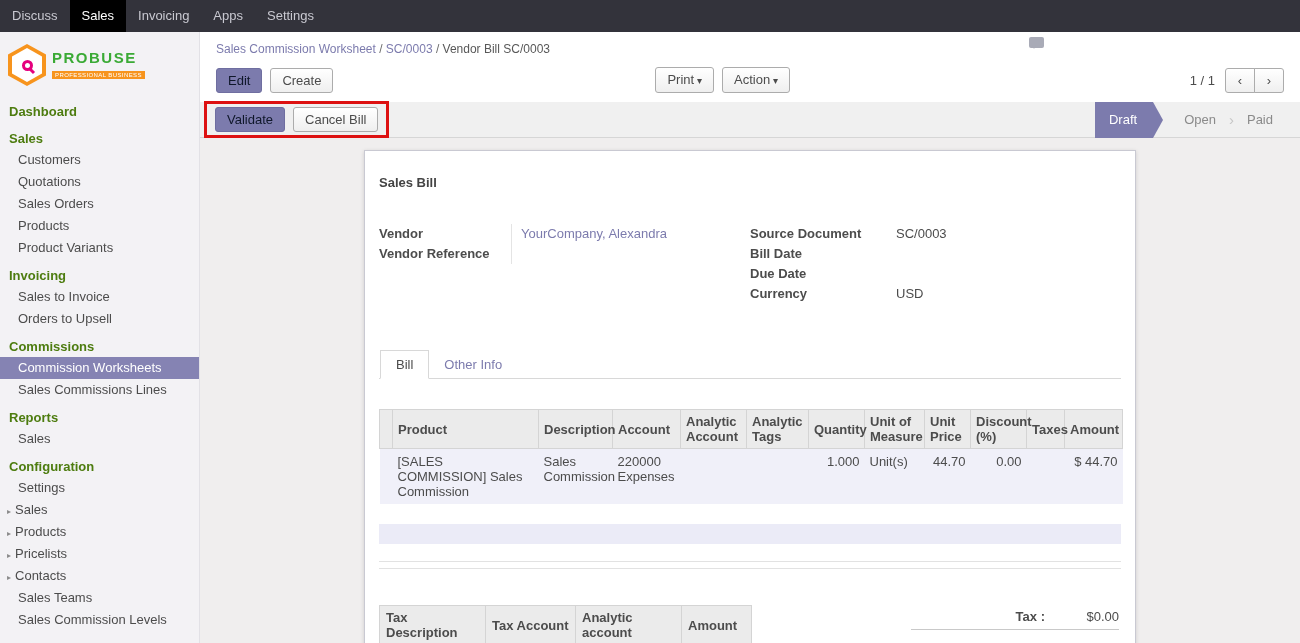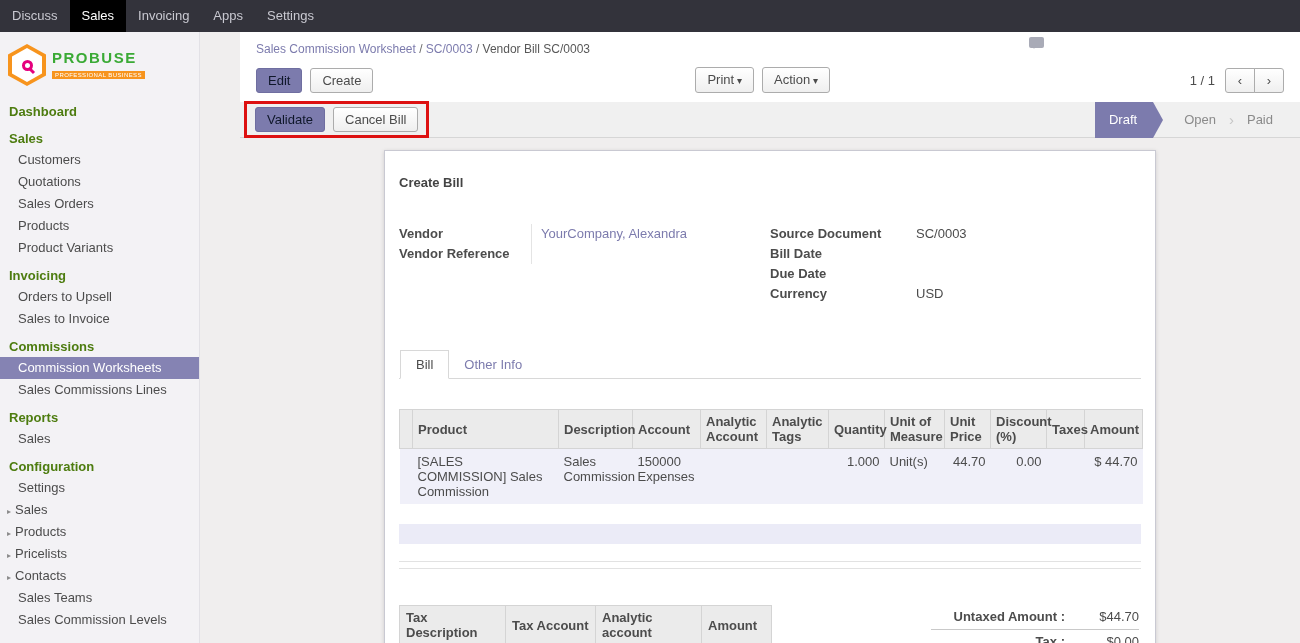--- a/index.html
+++ b/index.html
@@ -20,21 +20,21 @@
   .at-sign { font-size:15px; margin-right:3px; }
   .bubble { display:inline-block; width:15px; height:11px; background:#a9abb7; border-radius:2px; position:relative; }
   .bubble::after { content:""; position:absolute; left:3px; bottom:-5px; border:4px solid transparent; border-top-color:#a9abb7; border-left-width:2px; border-right-width:2px; }
   .debug-glyph { font-size:13px; color:#b9bac4; }
   .caret { font-size:9px; color:#9fa0ab; margin-left:4px; }
   .avatar { width:20px; height:20px; border-radius:50%; display:inline-block;
             background:radial-gradient(circle at 35% 30%, #f0b285, #9c5a32); margin-right:6px; flex-shrink:0; }
   .user-menu { display:flex; align-items:center; color:#e8e8ee; padding:0 4px 0 9px; cursor:pointer; white-space:nowrap; }
 
   
-  .layout { display:flex; height:611px;gap:40px; }
+  .layout { display:flex; height:611px; }
   .sidebar { width:200px; flex-shrink:0; background:#f3f2f5; border-right:1px solid #e2e1e6; overflow:hidden; padding-bottom:8px; }
   .main { flex:1; min-width:0; display:flex; flex-direction:column; }
 
   
   .logo { padding:12px 8px 14px; display:flex; align-items:center; gap:6px; }
   .hex { width:38px; height:42px; background:#f7941d; clip-path:polygon(50% 0,100% 25%,100% 75%,50% 100%,0 75%,0 25%);
          display:flex; align-items:center; justify-content:center; flex-shrink:0; }
   .hex-inner { width:30px; height:34px; background:#fff; clip-path:polygon(50% 0,100% 25%,100% 75%,50% 100%,0 75%,0 25%);
          display:flex; align-items:center; justify-content:center; }
   .lens { width:11px; height:11px; border:3px solid #e5007d; border-radius:50%; position:relative; }
@@ -173,22 +173,22 @@
       <div class="side-title">Sales</div>
       <div class="side-item">Customers</div>
       <div class="side-item">Quotations</div>
       <div class="side-item">Sales Orders</div>
       <div class="side-item">Products</div>
       <div class="side-item">Product Variants</div>
     </div>
 
     <div class="side-section">
       <div class="side-title">Invoicing</div>
+      <div class="side-item">Sales to Invoice</div>
       <div class="side-item">Orders to Upsell</div>
-      <div class="side-item">Sales to Invoice</div>
     </div>
 
     <div class="side-section">
       <div class="side-title">Commissions</div>
       <div class="side-item selected">Commission Worksheets</div>
       <div class="side-item">Sales Commissions Lines</div>
     </div>
 
     <div class="side-section">
       <div class="side-title">Reports</div>
@@ -235,21 +235,21 @@
       <div class="states">
         <span class="state-active">Draft</span>
         <span class="state-plain">Open</span>
         <span class="chev">›</span>
         <span class="state-plain">Paid</span>
       </div>
     </div>
 
     <div class="content">
       <div class="sheet">
-        <div class="sheet-title">Create Bill</div>
+        <div class="sheet-title">Sales Bill</div>
 
         <div class="form">
           <div class="fcol fcol-left">
             <div class="frow">
               <div class="flabel">Vendor</div>
               <div class="fval"><span class="link">YourCompany, Alexandra</span></div>
             </div>
             <div class="frow">
               <div class="flabel">Vendor Reference</div>
               <div class="fval"></div>
@@ -309,21 +309,21 @@
               <th class="num">Discount (%)</th>
               <th>Taxes</th>
               <th class="num">Amount</th>
             </tr>
           </thead>
           <tbody>
             <tr>
               <td></td>
               <td>[SALES COMMISSION] Sales Commission</td>
               <td>Sales Commission</td>
-              <td>150000 Expenses</td>
+              <td>220000 Expenses</td>
               <td></td>
               <td></td>
               <td class="num">1.000</td>
               <td>Unit(s)</td>
               <td class="num">44.70</td>
               <td class="num">0.00</td>
               <td></td>
               <td class="num">$ 44.70</td>
             </tr>
           </tbody>
@@ -349,24 +349,20 @@
                   <th>Amount</th>
                 </tr>
               </thead>
             </table>
             <div class="tax-s1"></div>
 
           </div>
 
           <div class="totals">
             <div class="trow lined">
-              <span class="tl">Untaxed Amount :</span>
-              <span class="tv">$44.70</span>
-            </div>
-            <div class="trow lined">
               <span class="tl">Tax :</span>
               <span class="tv">$0.00</span>
             </div>
 
           </div>
         </div>
 
       </div>
     </div>
   </div>

